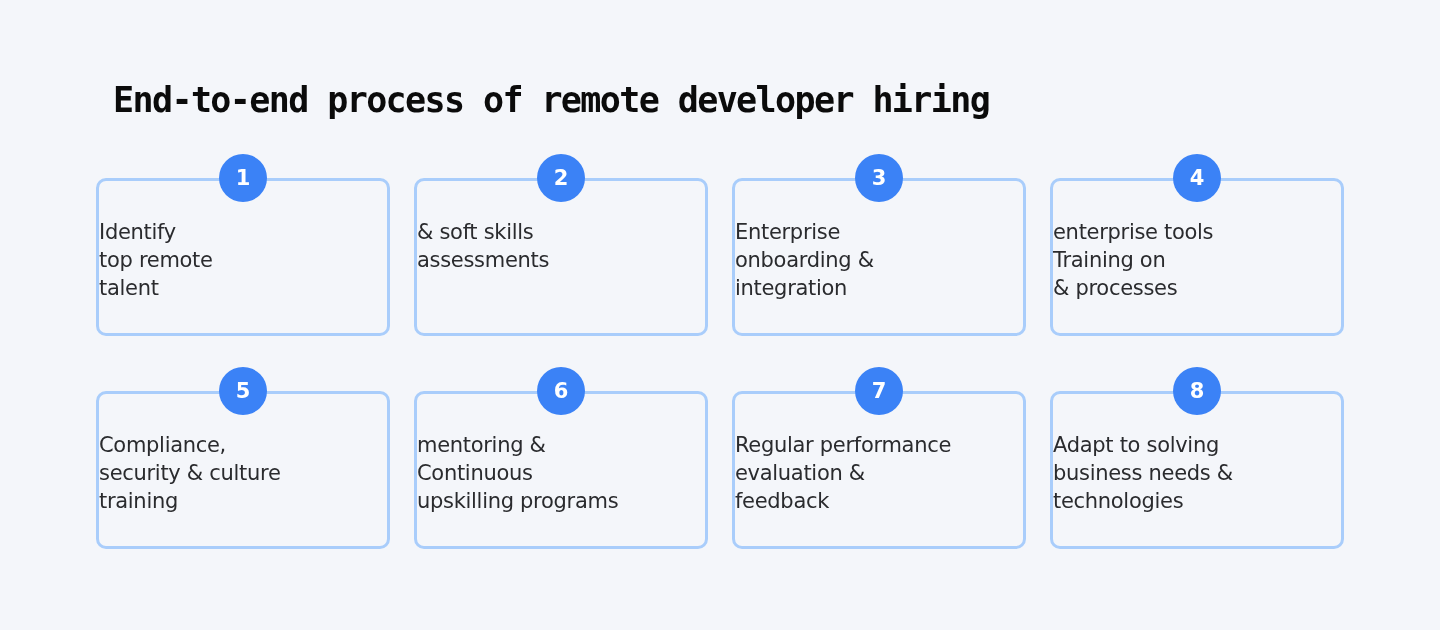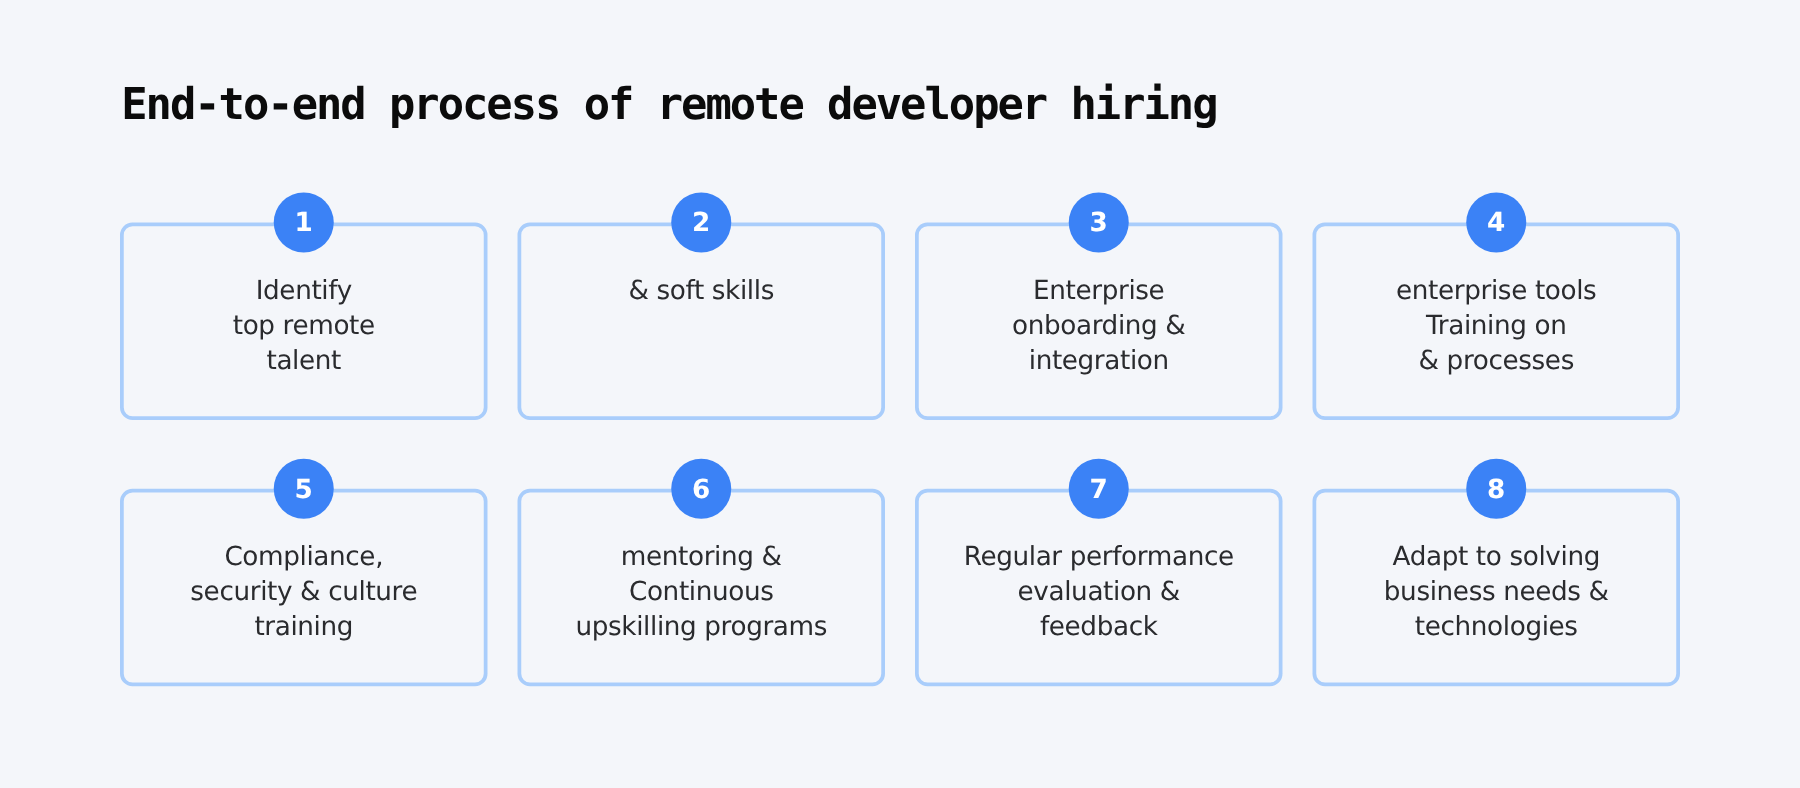--- a/index.html
+++ b/index.html
@@ -11,21 +11,21 @@
       overflow: hidden;
     }
     body {
       position: relative;
       font-family: "Liberation Sans", "DejaVu Sans", sans-serif;
     }
     .title {
       position: absolute;
       left: 97px;
       top: 60px;
-      margin: 0;
+      margin: 16px;
       font-family: "DejaVu Sans Mono", "Liberation Mono", monospace;
       font-weight: bold;
       font-size: 35px;
       letter-spacing: -1.6px;
       color: #0b0b0b;
       white-space: nowrap;
       line-height: 48px;
     }
     .step {
       position: absolute;
@@ -50,21 +50,21 @@
       font-weight: bold;
       font-size: 21px;
       line-height: 48px;
       text-align: center;
     }
     .step-text {
       position: absolute;
       left: 0;
       right: 0;
       top: 37px;
-      text-align: center;
+      text-align: left;
       font-family: "DejaVu Sans", sans-serif;
       font-size: 21px;
       line-height: 28px;
       color: #2a2b2e;
       letter-spacing: -0.3px;
     }
     .step-text span { display: block; white-space: nowrap; }
   </style>
 </head>
 <body>
@@ -77,20 +77,21 @@
     <span>Identify</span>
     <span>top remote</span>
     <span>talent</span>
   </div>
 </div>
 
 <div class="step" style="left:414px; top:178px;">
   <div class="badge">2</div>
   <div class="step-text">
     <span>&amp; soft skills</span>
+    <span>assessments</span>
   </div>
 </div>
 
 <div class="step" style="left:732px; top:178px;">
   <div class="badge">3</div>
   <div class="step-text">
     <span>Enterprise</span>
     <span>onboarding &amp;</span>
     <span>integration</span>
   </div>

